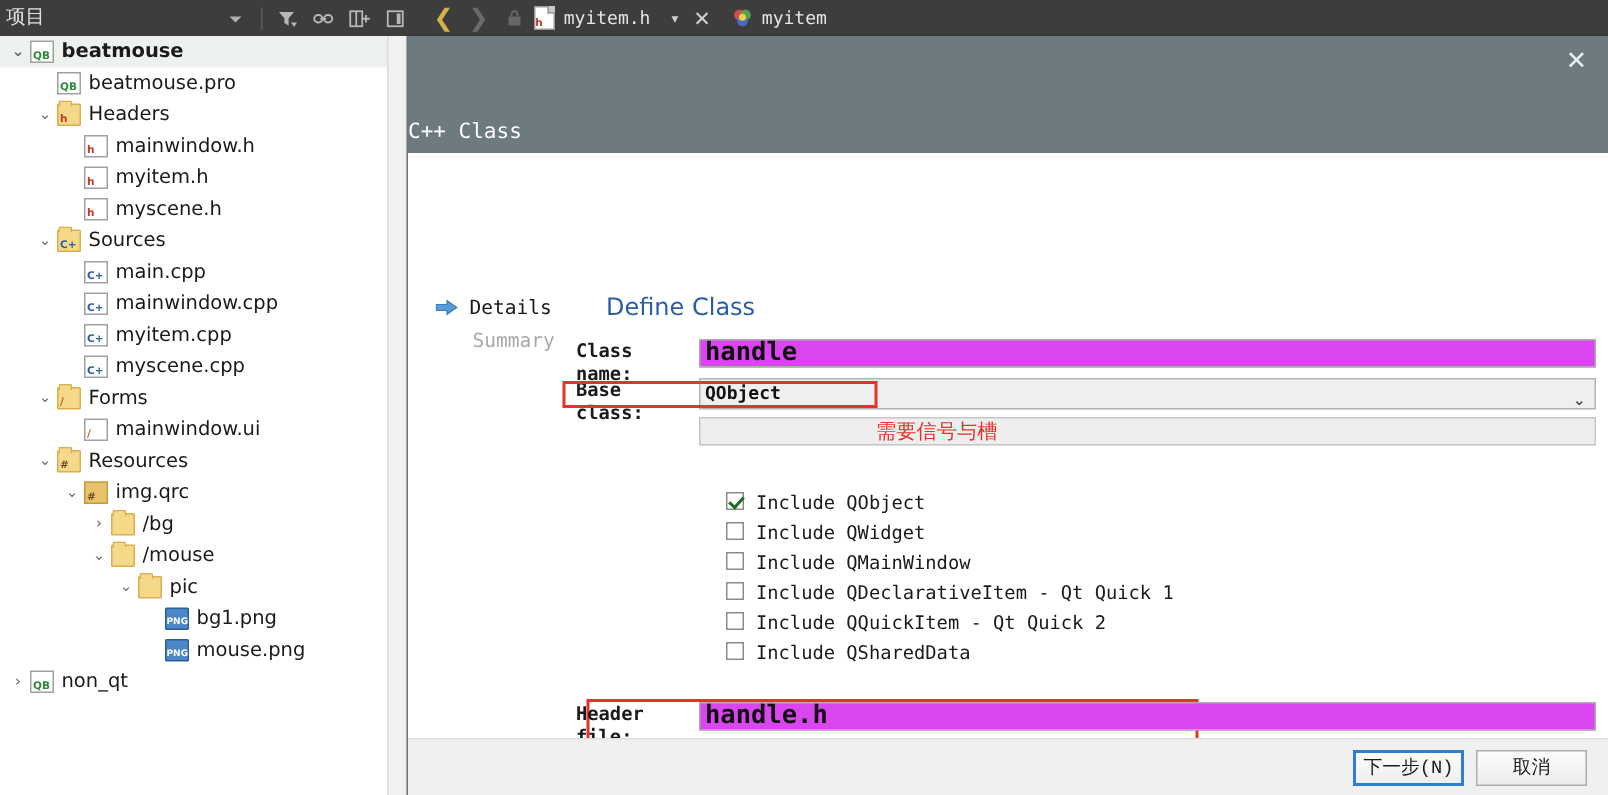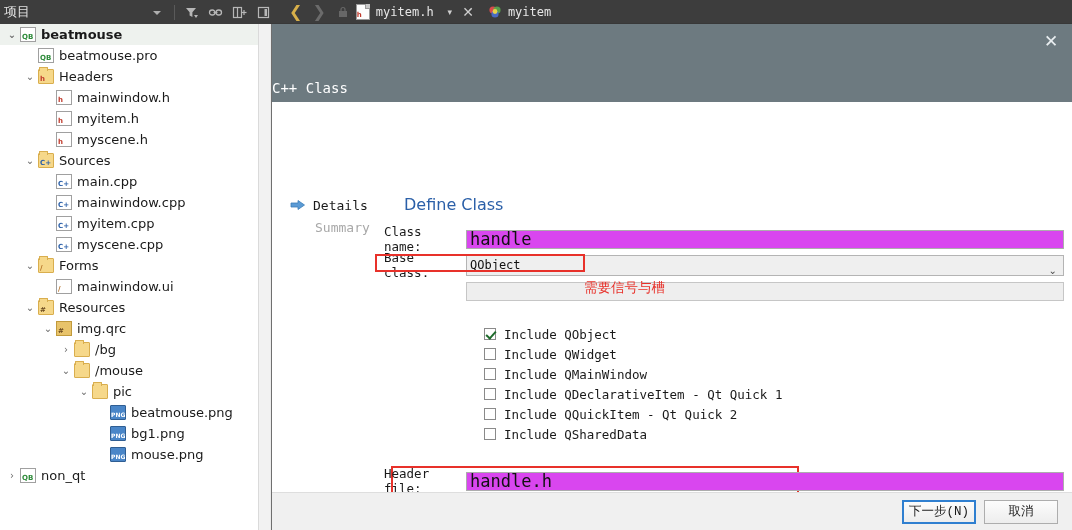--- a/index.html
+++ b/index.html
@@ -131,21 +131,21 @@
   .step.muted { color: #a8a8a8; padding-left: 25px; }
   .step-arrow { width: 16px; height: 12px; }
 
   .define-title {
     position: absolute; left: 132px; top: 93px;
     font-size: 16px; color: #2a5fa8;
     font-family: "DejaVu Sans", sans-serif;
   }
 
   .form { position: absolute; left: 112px; top: 124px; width: 680px; }
-  .frow { display: flex; align-items: center; height: 26px; margin-bottom: 0px; }
+  .frow { display: flex; height: 26px; margin-bottom: 0px; font-weight: bold; }
   .flabel {
     width: 82px; flex: 0 0 82px; font-size: 12.5px; color: #1a1a1a;
     font-family: "DejaVu Sans Mono", monospace;
   }
   .finput {
     flex: 1; height: 19px; background: #d946ef;
     border: 1px solid #adadad; font-size: 17px; color: #111;
     padding: 0 3px; line-height: 17px;
     font-family: "DejaVu Sans Mono", monospace;
   }
@@ -413,27 +413,20 @@
         </div>
         <div class="tree-row" style="padding-left: 58px;">
           <span class="twisty">⌄</span>
           <span class="ic ic-folder"></span>
           <span class="tree-label">/mouse</span>
         </div>
         <div class="tree-row" style="padding-left: 76px;">
           <span class="twisty">⌄</span>
           <span class="ic ic-folder"></span>
           <span class="tree-label">pic</span>
-        </div>
-        <div class="tree-row" style="padding-left: 94px;">
-          <span class="twisty none">·</span>
-          <span class="ic ic-png">
-            <span class="ic-tag" style="color: rgb(255, 255, 255);">PNG</span>
-          </span>
-          <span class="tree-label">beatmouse.png</span>
         </div>
         <div class="tree-row" style="padding-left: 94px;">
           <span class="twisty none">·</span>
           <span class="ic ic-png">
             <span class="ic-tag" style="color: rgb(255, 255, 255);">PNG</span>
           </span>
           <span class="tree-label">bg1.png</span>
         </div>
         <div class="tree-row" style="padding-left: 94px;">
           <span class="twisty none">·</span>

